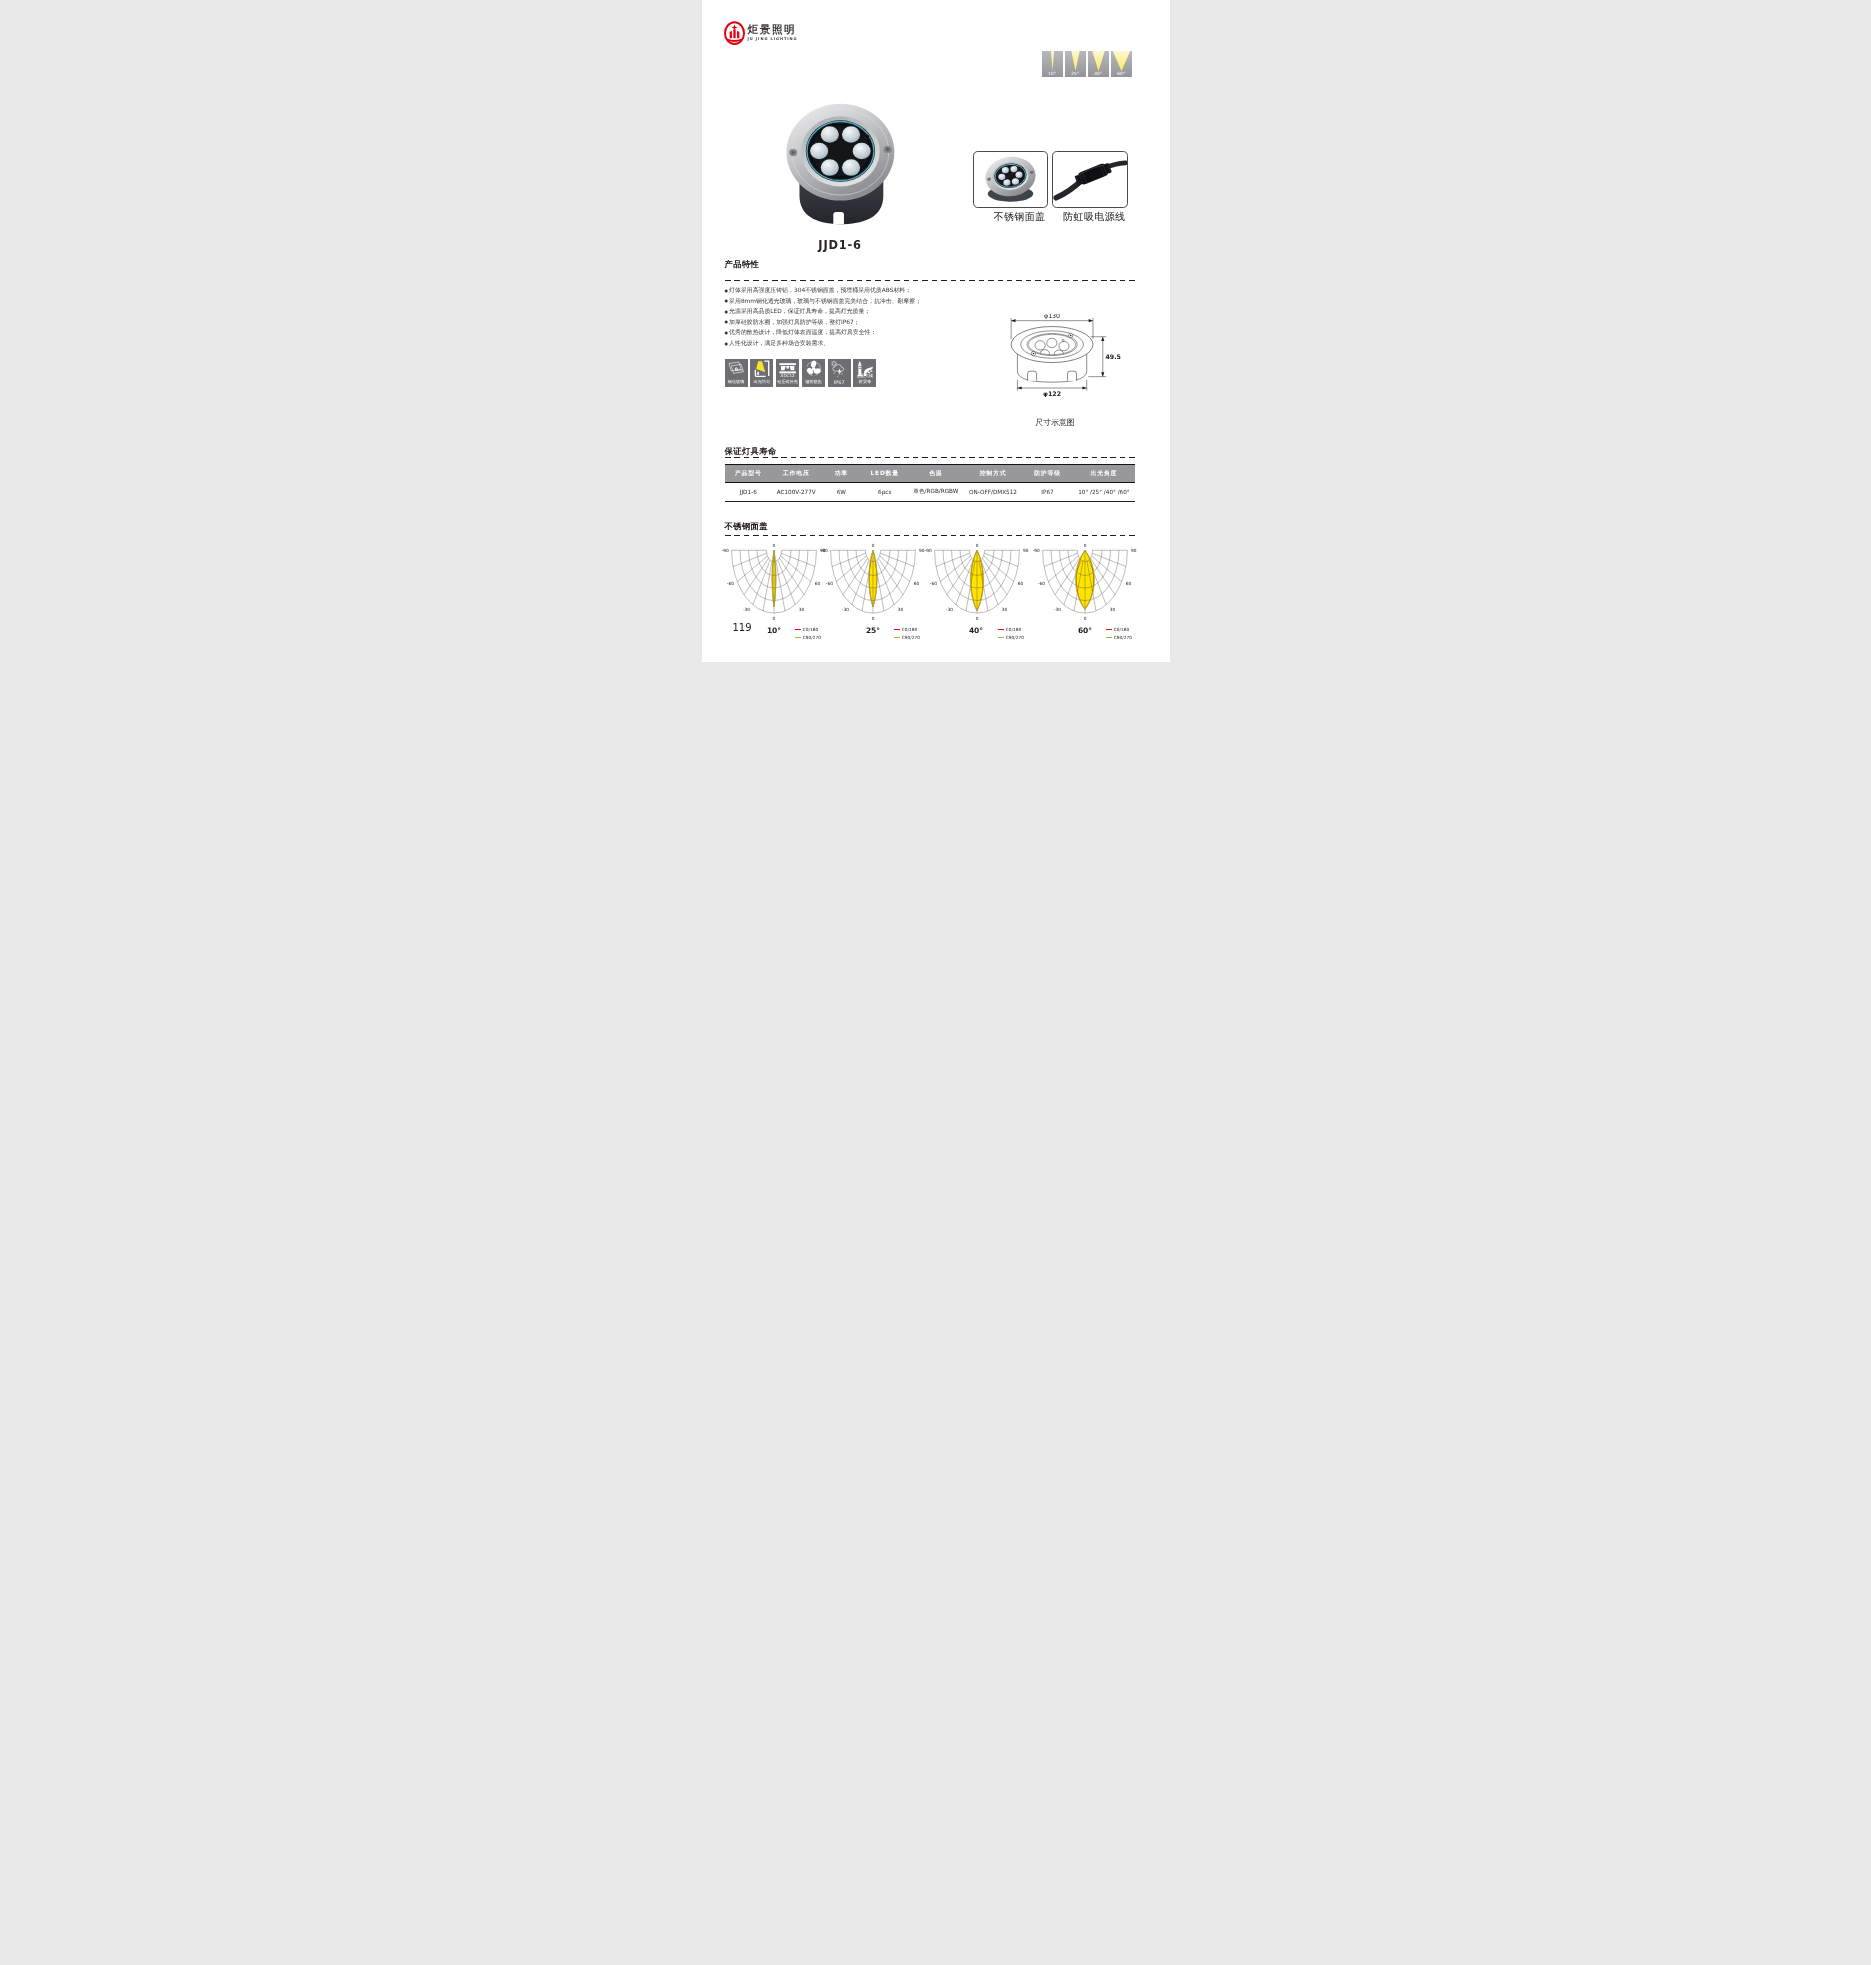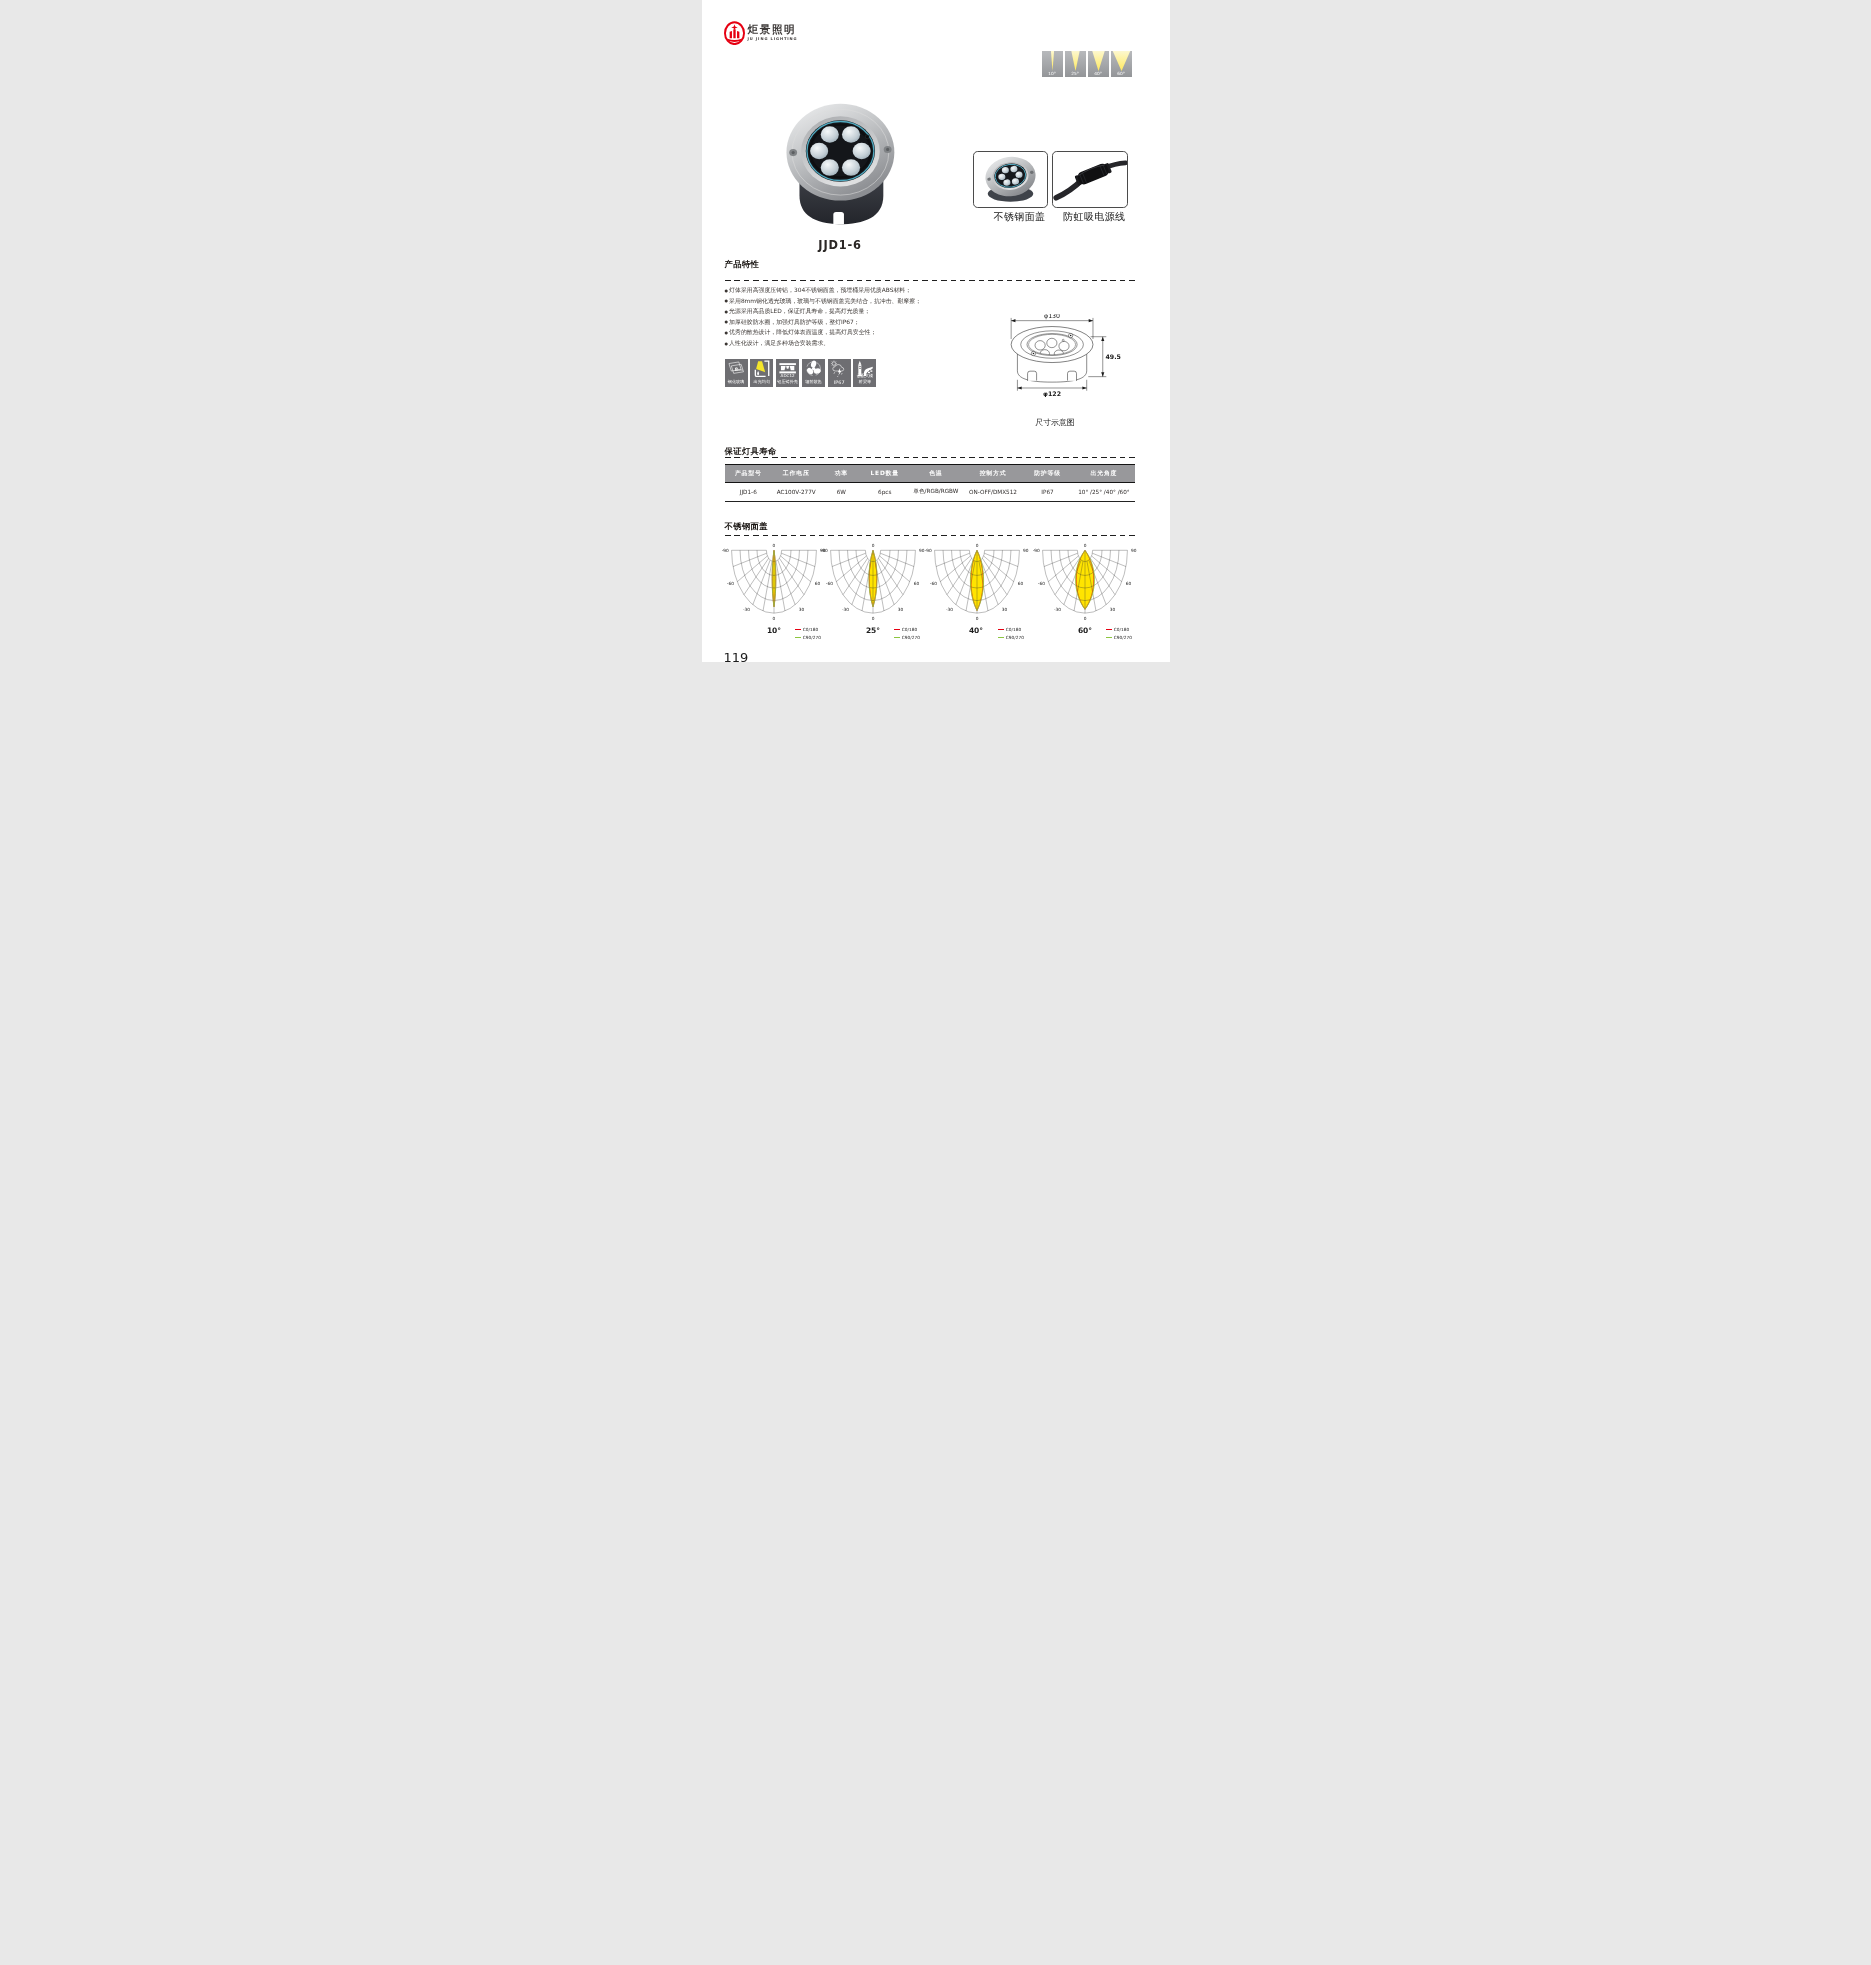--- a/index.html
+++ b/index.html
@@ -45,21 +45,21 @@
   #spec-table td{color:#2f2b2a;font-size:5.7px;height:15.7px;text-align:center;}
   #spec-table tbody tr{border-bottom:0.8px solid #222;}
   
   .pchart{position:absolute;top:543px;}
   .pchart svg{display:block;}
   .ptitle{position:absolute;top:626px;width:39px;text-align:center;font-size:7.5px;font-weight:bold;color:#1d1d1d;}
   .plegend{position:absolute;top:625px;}
   .plegend .row{white-space:nowrap;margin-bottom:1.2px;}
   .lgdash{display:inline-block;width:6.3px;height:0;border-top:0.8px solid #e60012;margin-right:2px;vertical-align:1.2px;}
   .lglabel{font-size:4.3px;color:#222;}
-  #page-number{position:absolute;left:22px;top:622px;font-size:13px;color:#1c1c1c;margin-top:28px;}
+  #page-number{position:absolute;left:31px;top:622px;font-size:10px;color:#1c1c1c;}
   text{font-family:"DejaVu Sans","Liberation Sans",sans-serif;}
 </style>
 </head>
 <body>
 
 <div id="page">
 
   <svg class="abs" style="left:22px;top:21px" width="21" height="24.4" viewBox="0 0 54 62">
     <ellipse cx="27" cy="31" rx="24.5" ry="28" fill="none" stroke="#e60012" stroke-width="5"></ellipse>
     <path d="M27 8 L29.6 16 L27 24 L24.4 16 Z" fill="#e60012"></path>

